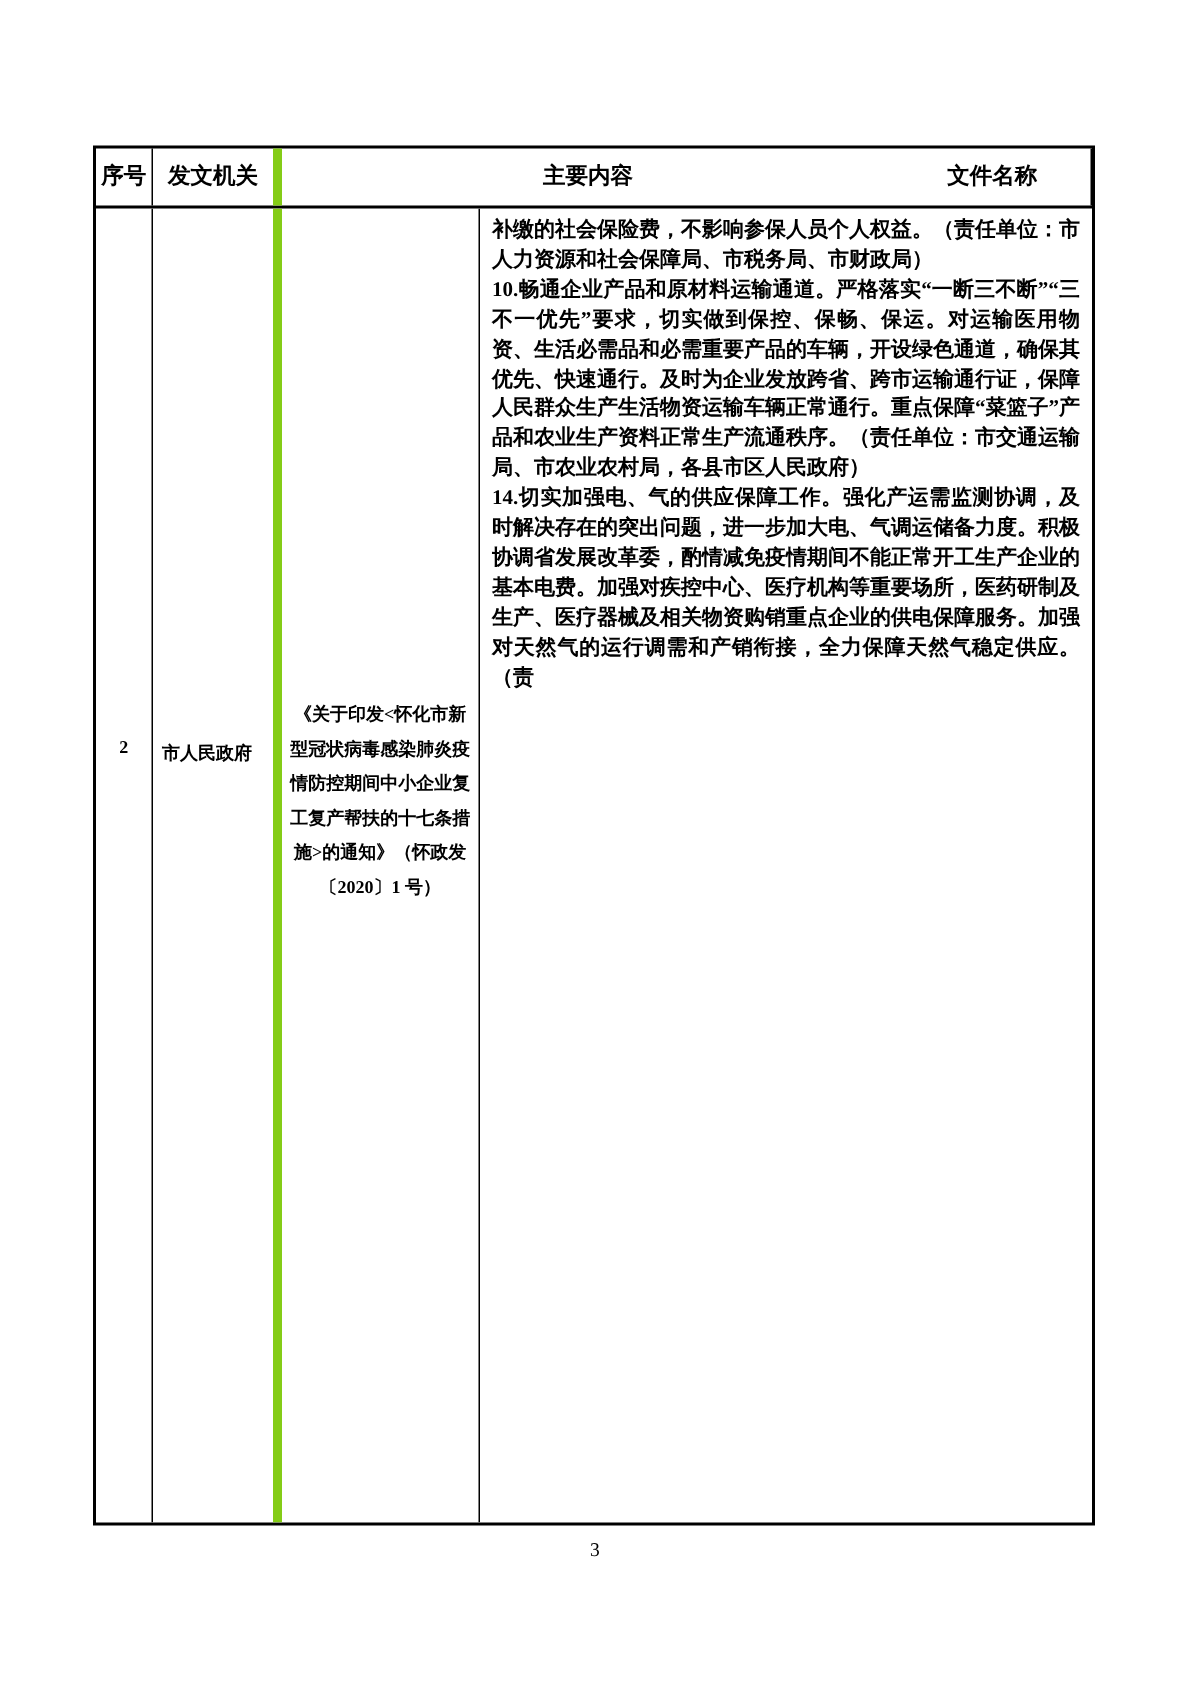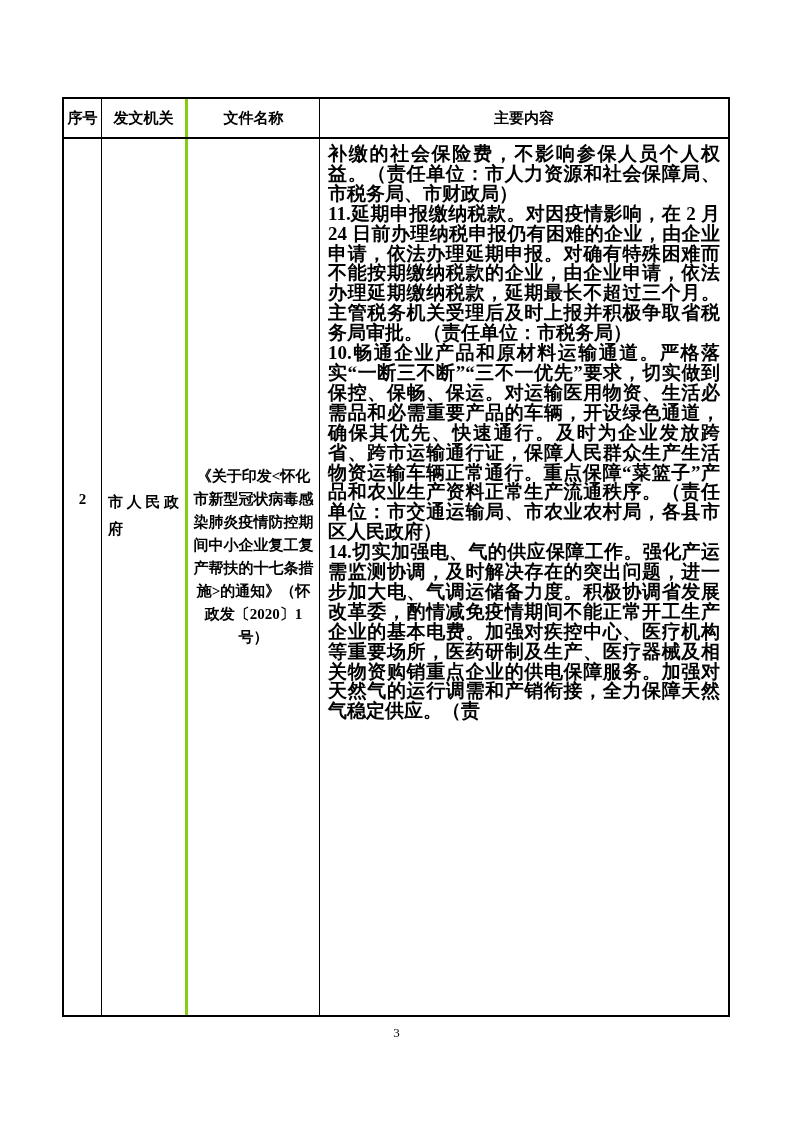--- a/index.html
+++ b/index.html
@@ -28,54 +28,54 @@
     display: flex;
     flex: 0 0 40px;
     border-bottom: 2px solid #000;
   }
   .body-row {
     display: flex;
     flex: 1 1 auto;
     overflow: hidden;
   }
   .col-serial  { flex: 0 0 38px;  border-right: 1px solid #000; }
-  .col-agency  { flex: 0 0 86px;  border-right: 3px solid #84cc16; }
+  .col-agency  { flex: 0 0 86px;  border-right: 6px solid #84cc16; }
   .col-title   { flex: 0 0 132px; border-right: 1px solid #000; }
   .col-content { flex: 1 1 auto; }
   .header-cell {
     display: flex;
     align-items: center;
     justify-content: center;
     text-align: center;
     font-size: 15px;
     line-height: 17px;
     font-weight: 700;
     padding: 2px;
   }
-  .body-row .cell { font-size: 15px; font-weight: 600; }
+  .body-row .cell { font-size: 12px; font-weight: 600; }
   .body-row .col-serial {
     display: flex;
     justify-content: center;
     align-items: flex-start;
     padding-top: 352px;
   }
   .body-row .col-agency {
     padding: 350px 6px 0 6px;
     line-height: 27px;
     text-align: justify;
     text-justify: inter-character;
   }
   .body-row .col-title {
     padding: 326px 5px 0 5px;
     line-height: 23px;
     text-align: center;
   }
   .body-row .col-content {
     padding: 5px 8px 0 8px;
-    font-size: 19px;
+    font-size: 14px;
     line-height: 19.9px;
     text-align: justify;
     overflow: hidden;
   }
   .col-content p { margin: 0; font-weight: 600; }
   .col-content p.section-heading { font-weight: 700; }
   .page-number {
     position: absolute;
     top: 1025px;
     left: 0;
@@ -88,31 +88,30 @@
 </head>
 <body>
 
 <div class="page">
 
   <div class="doc-table">
 
     <div class="header-row">
       <div class="header-cell col-serial">序号</div>
       <div class="header-cell col-agency">发文机关</div>
+      <div class="header-cell col-content">主要内容</div>
       <div class="header-cell col-title">文件名称</div>
-      <div class="header-cell col-content">主要内容</div>
     </div>
 
     <div class="body-row">
       <div class="cell col-serial">2</div>
       <div class="cell col-agency">市人民政府</div>
       <div class="cell col-title">《关于印发&lt;怀化市新型冠状病毒感染肺炎疫情防控期间中小企业复工复产帮扶的十七条措施&gt;的通知》（怀政发〔2020〕1 号）</div>
       <div class="cell col-content">
         <p>补缴的社会保险费，不影响参保人员个人权益。（责任单位：市人力资源和社会保障局、市税务局、市财政局）</p>
-        <p>11.延期申报缴纳税款。对因疫情影响，在 2 月 24 日前办理纳税申报仍有困难的企业，由企业申请，依法办理延期申报。对确有特殊困难而不能按期缴纳税款的企业，由企业申请，依法办理延期缴纳税款，延期最长不超过三个月。主管税务机关受理后及时上报并积极争取省税务局审批。（责任单位：市税务局）</p>
         <p>10.畅通企业产品和原材料运输通道。严格落实“一断三不断”“三不一优先”要求，切实做到保控、保畅、保运。对运输医用物资、生活必需品和必需重要产品的车辆，开设绿色通道，确保其优先、快速通行。及时为企业发放跨省、跨市运输通行证，保障人民群众生产生活物资运输车辆正常通行。重点保障“菜篮子”产品和农业生产资料正常生产流通秩序。（责任单位：市交通运输局、市农业农村局，各县市区人民政府）</p>
         <p>14.切实加强电、气的供应保障工作。强化产运需监测协调，及时解决存在的突出问题，进一步加大电、气调运储备力度。积极协调省发展改革委，酌情减免疫情期间不能正常开工生产企业的基本电费。加强对疾控中心、医疗机构等重要场所，医药研制及生产、医疗器械及相关物资购销重点企业的供电保障服务。加强对天然气的运行调需和产销衔接，全力保障天然气稳定供应。（责</p>
       </div>
     </div>
 
   </div>
 
   <div class="page-number">3</div>
 
 </div>

